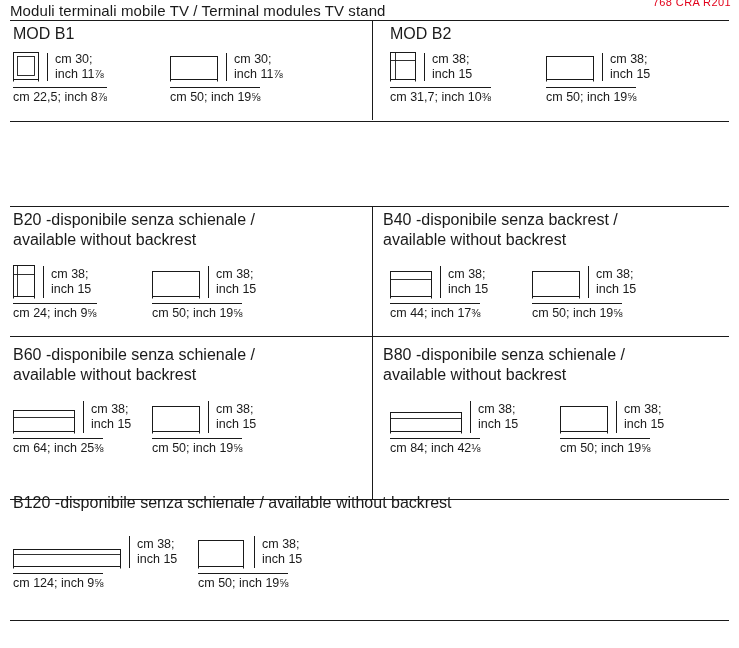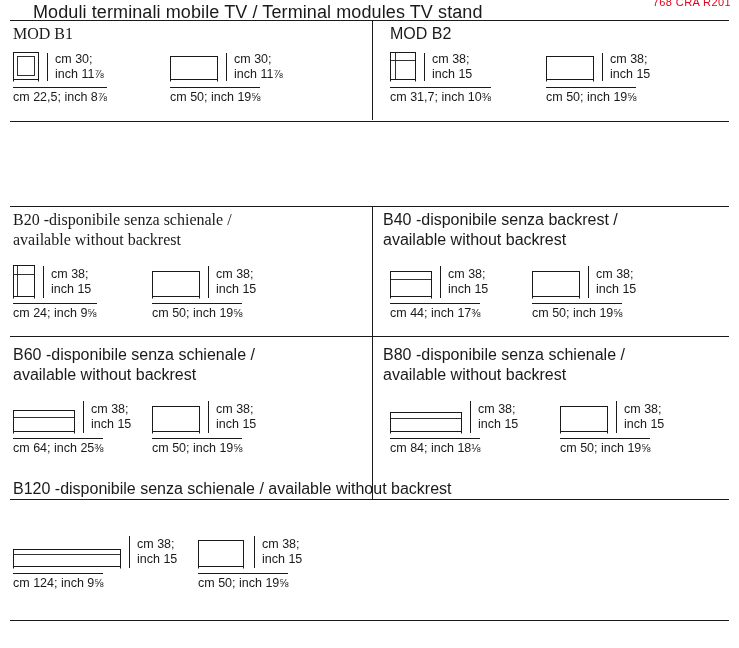--- a/index.html
+++ b/index.html
@@ -8,24 +8,23 @@
     width: 739px; height: 648px;
     background: #ffffff;
     font-family: "Liberation Sans", sans-serif;
     color: #1a1a1a;
     overflow: hidden;
   }
   .page { position: relative; width: 739px; height: 648px; }
 
   
   .sec-title {
-    font-size: 18px;
+    font-size: 15px;
     color: #1a1a1a;
     letter-spacing: 0.1px;
-    margin-left: 23px;
   }
   .mod-title {
     font-size: 16px;
     color: #1a1a1a;
   }
   .mod-title.two-line { line-height: 1.28; }
 
   .hline { background: #1a1a1a; height: 1px; width: 100%; }
   .vline { background: #1a1a1a; width: 1px; }
   .fig-wrap {
@@ -78,21 +77,21 @@
 </head>
 <body>
 
 <div class="page">
 
   <div class="red-code">768 CRA R201</div>
 
   <div class="abs sec-title" style="left:10px; top:2px;">Moduli terminali mobile TV / Terminal modules TV stand</div>
   <div class="abs hline" style="left:10px; top:20px; width:719px;"></div>
 
-  <div class="abs mod-title" style="left:13px; top:25px;font-family:Liberation Serif, serif;">MOD B1</div>
+  <div class="abs mod-title" style="left:13px; top:25px;">MOD B1</div>
 
   <div class="abs" style="left:13px; top:52px;">
     <div class="fig-wrap">
       <div class="fig-line">
         <span>
           <svg width="26" height="30" viewBox="0 0 26 30">
             <rect class="ln" x="0.5" y="0.5" width="25" height="27"></rect>
             <rect class="ln-thin" x="4.5" y="4.5" width="17" height="19"></rect>
             <line class="ln" x1="0.5" y1="27.5" x2="0.5" y2="29.5"></line>
             <line class="ln" x1="25.5" y1="27.5" x2="25.5" y2="29.5"></line>
@@ -181,21 +180,21 @@
       </span>
     </div>
   </div>
 
   <div class="abs hline" style="left:10px; top:121px; width:719px;"></div>
 
   <div class="abs hline" style="left:10px; top:206px; width:719px;"></div>
 
   <div class="abs vline" style="left:372px; top:206px; height:294px;"></div>
 
-  <div class="abs mod-title two-line" style="left:13px; top:210px; width:340px;font-family:Liberation Serif, serif;">
+  <div class="abs mod-title two-line" style="left:13px; top:210px; width:340px;">
     <div>B20 -disponibile senza schienale /</div>
     <div>available without backrest</div>
   </div>
 
   <div class="abs" style="left:13px; top:265px;">
     <div class="fig-wrap">
       <div class="fig-line">
         <span>
           <svg width="22" height="34" viewBox="0 0 22 34">
             <rect class="ln" x="0.5" y="0.5" width="21" height="31"></rect>
@@ -357,21 +356,21 @@
             <line class="ln" x1="71.5" y1="31.5" x2="71.5" y2="33.5"></line>
           </svg>
         </span>
         <span class="height-bar" style="height:32px;"></span>
         <span class="meas">
           <span>cm 38;</span><br>
           <span>inch 15</span>
         </span>
       </div>
       <span class="width-label">
-        <span>cm 84; inch 18</span><span class="frac">⅛</span>
+        <span>cm 84; inch 42</span><span class="frac">⅛</span>
       </span>
     </div>
   </div>
 
   <div class="abs" style="left:560px; top:400px;">
     <div class="fig-wrap">
       <div class="fig-line">
         <span>
           <svg width="48" height="34" viewBox="0 0 48 34">
             <rect class="ln" x="0.5" y="6.5" width="47" height="25"></rect>
@@ -386,21 +385,21 @@
         </span>
       </div>
       <span class="width-label">
         <span>cm 50; inch 19</span><span class="frac">⅝</span>
       </span>
     </div>
   </div>
 
   <div class="abs hline" style="left:10px; top:499px; width:719px;"></div>
 
-  <div class="abs mod-title" style="left:13px; top:480px; width:700px;">B120 -disponibile senza schienale / available without backrest</div>
+  <div class="abs mod-title" style="left:13px; top:494px; width:700px;">B120 -disponibile senza schienale / available without backrest</div>
 
   <div class="abs" style="left:13px; top:535px;">
     <div class="fig-wrap">
       <div class="fig-line">
         <span>
           <svg width="108" height="34" viewBox="0 0 108 34">
             <rect class="ln" x="0.5" y="14.5" width="107" height="17"></rect>
             <line class="ln-thin" x1="0.5" y1="19.5" x2="107.5" y2="19.5"></line>
             <line class="ln" x1="0.5" y1="31.5" x2="0.5" y2="33.5"></line>
             <line class="ln" x1="107.5" y1="31.5" x2="107.5" y2="33.5"></line>

